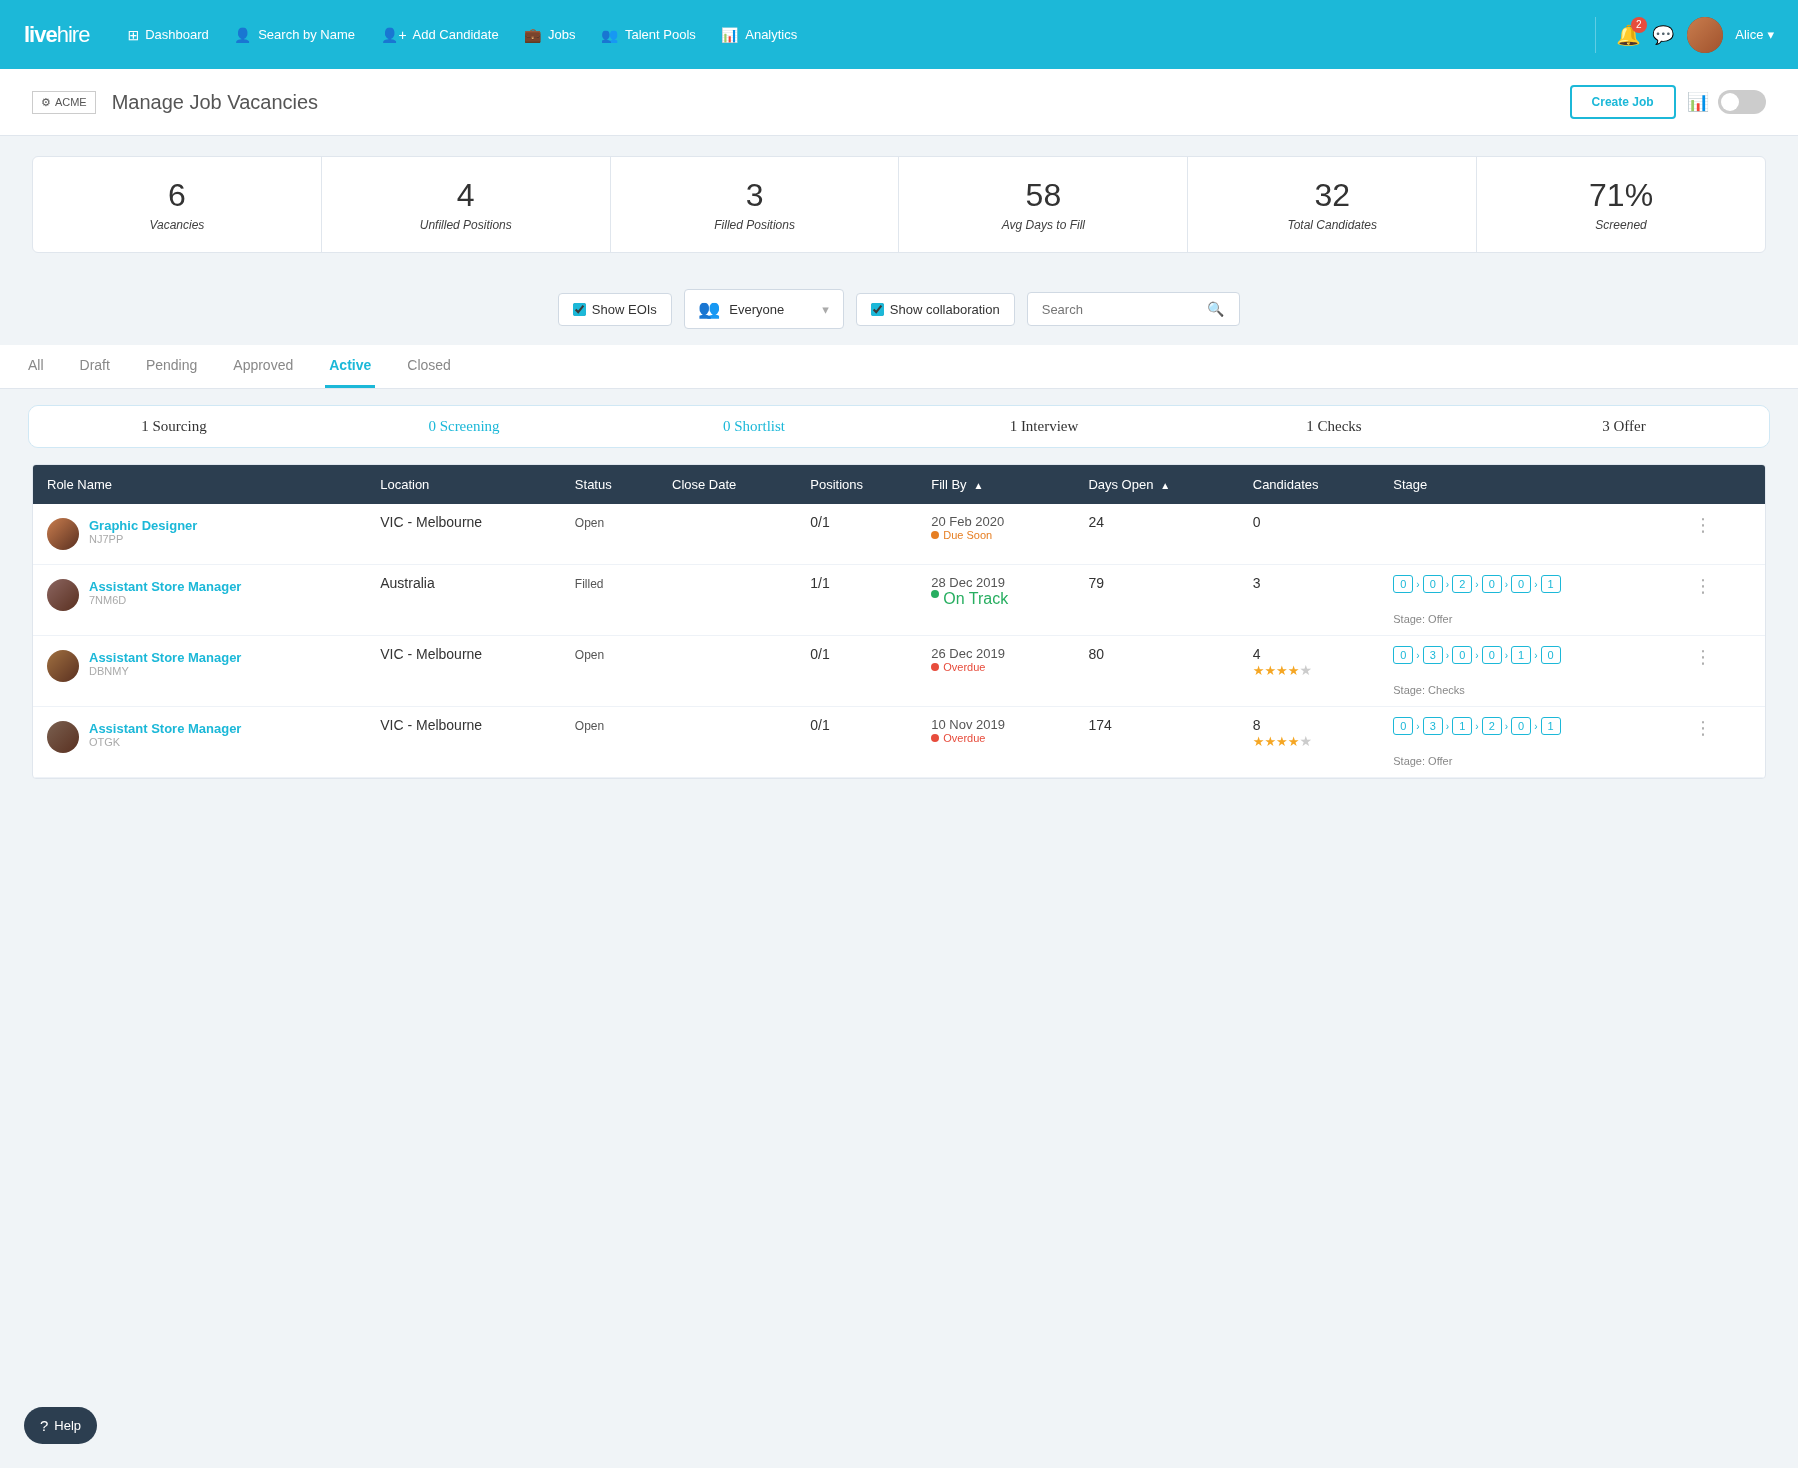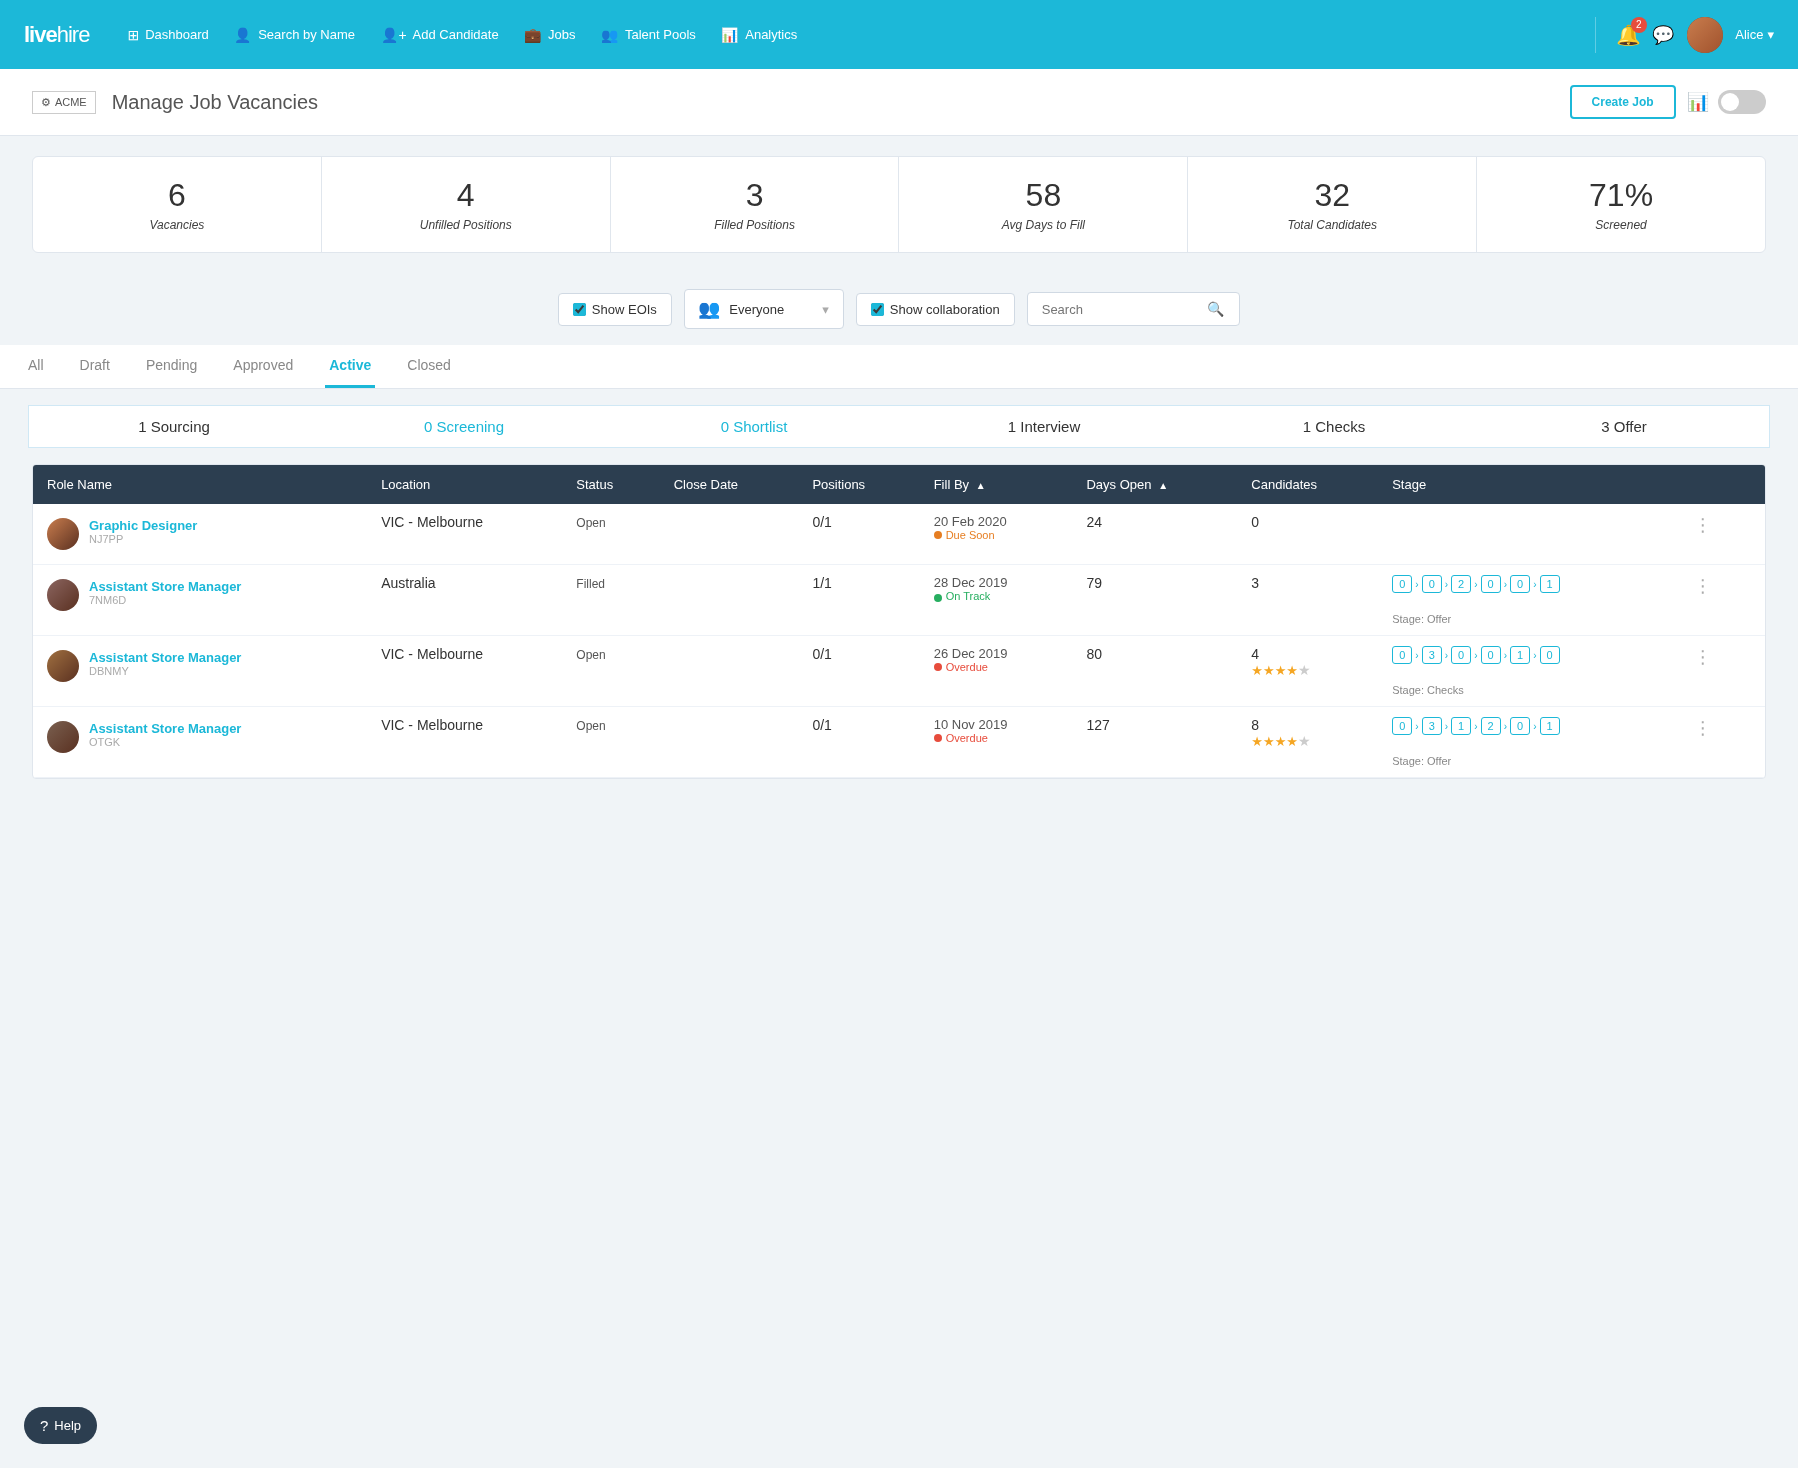--- a/index.html
+++ b/index.html
@@ -55,41 +55,41 @@
     .filter-dropdown-icon { color: #1cb8d8; font-size: 18px; }
     .filter-search { background: #fff; border: 1px solid #d0d9e3; padding: 8px 14px; border-radius: 4px; display: flex; align-items: center; gap: 6px; }
     .filter-search input { border: none; outline: none; font-size: 13px; color: #666; width: 160px; }
 
     
     .tabs-bar { display: flex; align-items: center; gap: 28px; padding: 0 24px; border-bottom: 1px solid #e0e6ed; background: #fff; }
     .tab { padding: 12px 4px; cursor: pointer; color: #888; font-size: 14px; border-bottom: 3px solid transparent; }
     .tab.active { color: #1cb8d8; border-bottom: 3px solid #1cb8d8; font-weight: 600; }
 
     
-    .pipeline { display: flex; margin: 16px 28px 0; overflow: hidden; border: 1px solid #d0e8f5; border-radius: 0; }
+    .pipeline { display: flex; margin: 16px 28px 0; overflow: hidden; border: 1px solid #d0e8f5; border-radius: 10px; font-family: Liberation Serif, serif; }
     .pipeline-stage { flex: 1; background: #fff; padding: 12px 8px; text-align: center; font-size: 13px; color: #888; position: relative; cursor: pointer; border-right: none; }
     .pipeline-stage.active { color: #1cb8d8; }
     .pipeline-stage::after { content: ''; position: absolute; right: -12px; top: 0; bottom: 0; width: 24px; background: #fff; clip-path: polygon(0 0, 60% 50%, 0 100%); z-index: 1; border-right: 1px solid #d0e8f5; }
     .pipeline-stage:last-child::after { display: none; }
     .pipeline-stage .stage-num { font-size: 15px; color: #333; }
     .pipeline-stage.active .stage-num { color: #1cb8d8; }
 
     
     .table-container { margin: 0 32px 32px; background: #fff; border-radius: 4px; overflow: hidden; border: 1px solid #e0e6ed; }
     table { width: 100%; border-collapse: collapse; }
     thead tr { background: #2c3e50; color: #fff; }
     thead th { padding: 12px 14px; text-align: left; font-size: 13px; font-weight: 500; white-space: nowrap; }
     thead th .sort-arrow { font-size: 10px; margin-left: 4px; }
     tbody tr { border-bottom: 1px solid #eef2f7; }
     .role-name { color: #1cb8d8; font-weight: 600; cursor: pointer; font-size: 13px; }
     .role-code { color: #aaa; font-size: 11px; }
     .status-badge { display: inline-block; font-size: 12px; color: #555; }
     .fill-by-date { font-size: 13px; color: #555; }
     .due-soon { color: #e67e22; font-size: 11px; display: flex; align-items: center; gap: 4px; }
-    .on-track { color: #27ae60; font-size: 11px; display: flex; align-items: flex-end; gap: 4px; }
+    .on-track { color: #27ae60; font-size: 16px; display: flex; align-items: flex-start; gap: 4px; }
     .overdue { color: #e74c3c; font-size: 11px; display: flex; align-items: center; gap: 4px; }
     .dot { width: 8px; height: 8px; border-radius: 50%; display: inline-block; flex-shrink: 0; }
     .dot-orange { background: #e67e22; }
     .dot-green { background: #27ae60; }
     .dot-red { background: #e74c3c; }
     .stage-pipeline { display: flex; align-items: center; gap: 2px; flex-wrap: nowrap; }
     .stage-box { border: 1px solid #1cb8d8; border-radius: 3px; padding: 2px 6px; font-size: 11px; color: #1cb8d8; display: flex; align-items: center; }
     .stage-arrow { color: #1cb8d8; font-size: 10px; margin: 0 1px; }
     .stage-label { font-size: 11px; color: #888; margin-top: 20px; }
     .stars { color: #f5a623; font-size: 13px; }
@@ -387,21 +387,21 @@
     </div>
           </td>
           <td>VIC - Melbourne</td>
           <td><span class="status-badge">Open</span></td>
           <td></td>
           <td>0/1</td>
           <td>
             <div class="fill-by-date">10 Nov 2019</div>
     <div class="overdue"><span class="dot dot-red"></span>Overdue</div>
           </td>
-          <td>127</td>
+          <td>174</td>
           <td>
             <div>8</div>
             <div><span class="stars">★</span><span class="stars">★</span><span class="stars">★</span><span class="stars">★</span><span class="star-empty">★</span></div>
           </td>
           <td>
             <div class="stage-pipeline">
               <span class="stage-box">0</span>
               <span class="stage-arrow">›</span>
               <span class="stage-box">3</span>
               <span class="stage-arrow">›</span>

